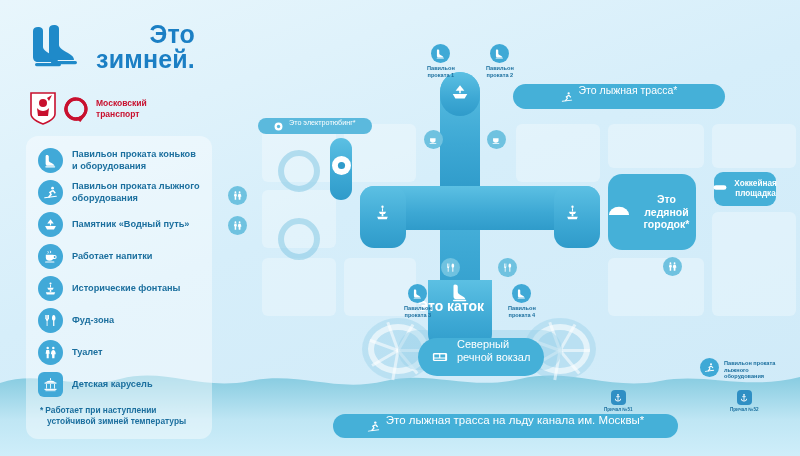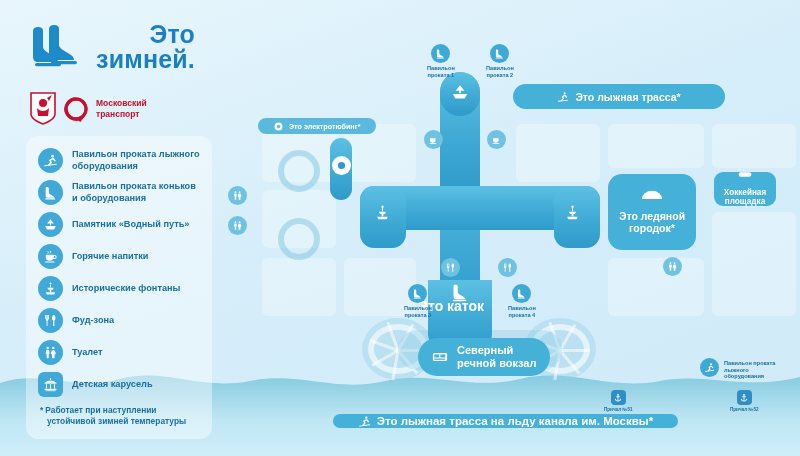--- a/index.html
+++ b/index.html
@@ -134,40 +134,40 @@
     transform-origin: 0 50%;
     height: 3px;
   }
 
   
   .pill {
     position: absolute;
     background: #45b0d8;
     border-radius: 999px;
     color: #fff;
-    display: flex; align-items: center; gap: 6px;
+    display: flex; gap: 6px;
     padding: 0 16px;
-    font-weight: bold;
+    font-weight: normal;
     white-space: nowrap;
   }
   .pill.ski-top { left: 513px; top: 84px; height: 25px; font-size: 10.5px; justify-content: center; width: 212px; }
-  .pill.ski-bottom { left: 333px; top: 414px; height: 14px; font-size: 11.5px; justify-content: center; width: 345px; }
+  .pill.ski-bottom { left: 333px; top: 414px; height: 24px; font-size: 11.5px; justify-content: center; width: 345px; }
   .pill.ebike { left: 258px; top: 118px; height: 16px; font-size: 7.2px; padding: 0 16px; background: #5bb9dd; }
   .pill.river { left: 418px; top: 338px; height: 38px; padding: 0 14px; gap: 9px; font-size: 11px; line-height: 1.18; white-space: normal; }
 
   .pill-ico { display: flex; align-items: center; }
 
   
   .panel {
     position: absolute;
     border-radius: 14px;
     color: #fff;
     text-align: center;
     font-weight: bold;
-    display: flex; flex-direction: column;
+    display: flex; flex-direction: row;
     align-items: center; justify-content: center;
     gap: 7px;
   }
   .panel.ice-town {
     left: 608px; top: 174px; width: 88px; height: 76px;
     background: #45b0d8;
     font-size: 10.5px; line-height: 1.2;
   }
   .panel.hockey {
     left: 714px; top: 172px; width: 62px; height: 34px;
@@ -301,39 +301,39 @@
       <span>транспорт</span>
     </span>
   </div>
 
   <div class="legend">
 
     <div class="legend-row">
       <span class="lg-icon">
         <svg viewBox="0 0 16 16" width="15" height="15">
             <g fill="#fff">
-          <circle cx="10.2" cy="3.4" r="1.5"></circle>
-          <path d="M9.4,5.6 l-3.2,2 l1.5,2 l-2.4,3.2 l1.3,1 l3,-3.8 l-1.2,-1.8 l2.2,-1.3 l1.9,2.3 l1.2,-1 l-2.4,-2.8 z"></path>
-          <rect x="1.2" y="12.2" width="13.6" height="1.2" rx=".6" transform="rotate(-7 8 12.8)"></rect>
+          <path d="M4,2 c1.4,0 2.2,.6 2.2,1.8 V8 c0,1.4 2,2.2 3.8,3.3 c1.6,1 2.2,1.6 2.2,2.4 H5 c-1.4,0 -2.2,-.9 -2.2,-2.2 V3.8 C2.8,2.7 3,2 4,2 z"></path>
+          <rect x="2.4" y="14.1" width="10.6" height="1.3" rx=".65"></rect>
         </g>
           </svg>
       </span>
-      <span class="lg-label">Павильон проката лыжного оборудования</span>
+      <span class="lg-label">Павильон проката коньков и оборудования</span>
     </div>
 
     <div class="legend-row">
       <span class="lg-icon">
         <svg viewBox="0 0 16 16" width="15" height="15">
             <g fill="#fff">
-          <path d="M4,2 c1.4,0 2.2,.6 2.2,1.8 V8 c0,1.4 2,2.2 3.8,3.3 c1.6,1 2.2,1.6 2.2,2.4 H5 c-1.4,0 -2.2,-.9 -2.2,-2.2 V3.8 C2.8,2.7 3,2 4,2 z"></path>
-          <rect x="2.4" y="14.1" width="10.6" height="1.3" rx=".65"></rect>
+          <circle cx="10.2" cy="3.4" r="1.5"></circle>
+          <path d="M9.4,5.6 l-3.2,2 l1.5,2 l-2.4,3.2 l1.3,1 l3,-3.8 l-1.2,-1.8 l2.2,-1.3 l1.9,2.3 l1.2,-1 l-2.4,-2.8 z"></path>
+          <rect x="1.2" y="12.2" width="13.6" height="1.2" rx=".6" transform="rotate(-7 8 12.8)"></rect>
         </g>
           </svg>
       </span>
-      <span class="lg-label">Павильон проката коньков и оборудования</span>
+      <span class="lg-label">Павильон проката лыжного оборудования</span>
     </div>
 
     <div class="legend-row">
       <span class="lg-icon">
         <svg viewBox="0 0 16 16" width="15" height="15">
             <g fill="#fff">
           <path d="M8,2.5 L11.5,7 H4.5 z"></path>
           <rect x="7.4" y="6.4" width="1.2" height="2.6"></rect>
           <path d="M2.2,9.6 h11.6 l-2.1,3.6 H4.3 z"></path>
         </g>
@@ -346,21 +346,21 @@
       <span class="lg-icon">
         <svg viewBox="0 0 16 16" width="15" height="15">
             <g fill="#fff">
           <path d="M3,6 h8 v3.4 c0,2 -1.6,3.2 -4,3.2 S3,11.4 3,9.4 z"></path>
           <path d="M11,7 h1.4 c1,0 1.6,.7 1.6,1.6 s-.7,1.6 -1.6,1.6 H11 z" fill="none" stroke="#fff" stroke-width="1.1"></path>
           <rect x="2.2" y="13.2" width="10" height="1.1" rx=".55"></rect>
           <path d="M5.4,2.6 q1,1 0,2 M8,2.2 q1,1 0,2" fill="none" stroke="#fff" stroke-width="0.9" stroke-linecap="round"></path>
         </g>
           </svg>
       </span>
-      <span class="lg-label">Горячие напитки</span>
+      <span class="lg-label">Работает напитки</span>
     </div>
 
     <div class="legend-row">
       <span class="lg-icon">
         <svg viewBox="0 0 16 16" width="15" height="15">
             <g fill="#fff">
           <circle cx="8" cy="2.6" r="1.1"></circle>
           <rect x="7.5" y="4" width="1" height="3"></rect>
           <path d="M4.6,7.2 h6.8 l-1.1,2.2 H5.7 z"></path>
           <rect x="7.2" y="9.4" width="1.6" height="2.2"></rect>

